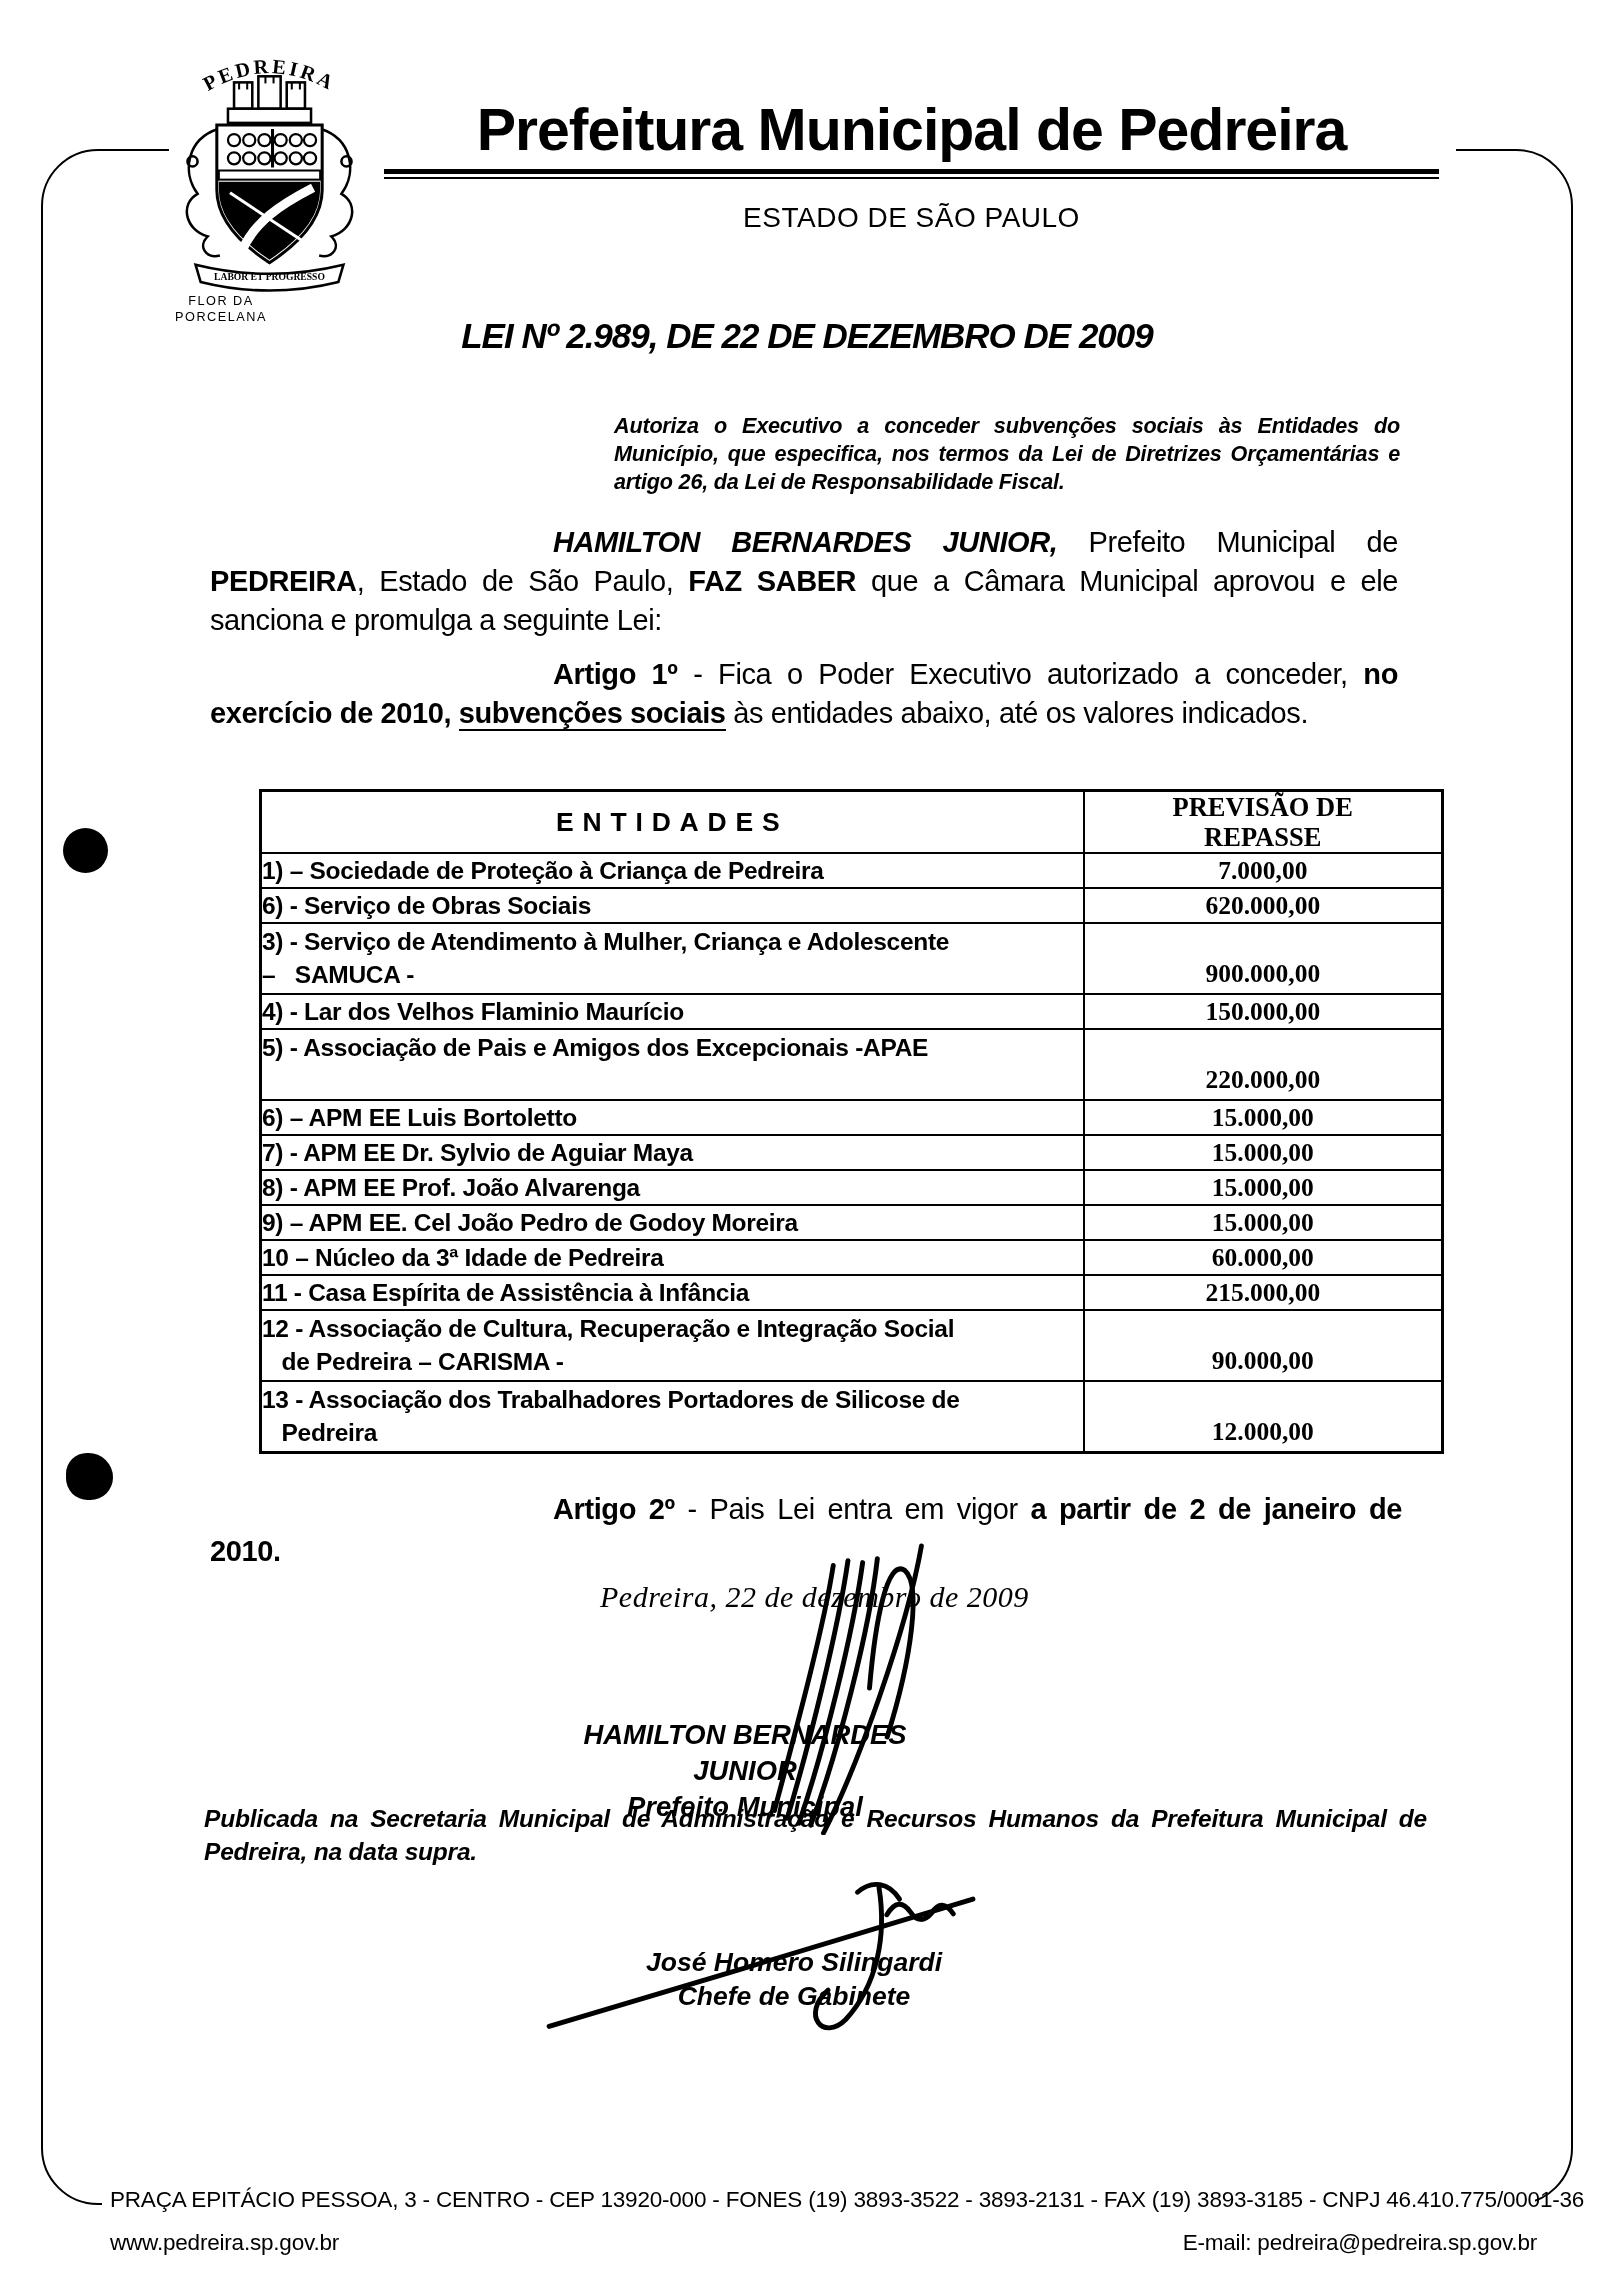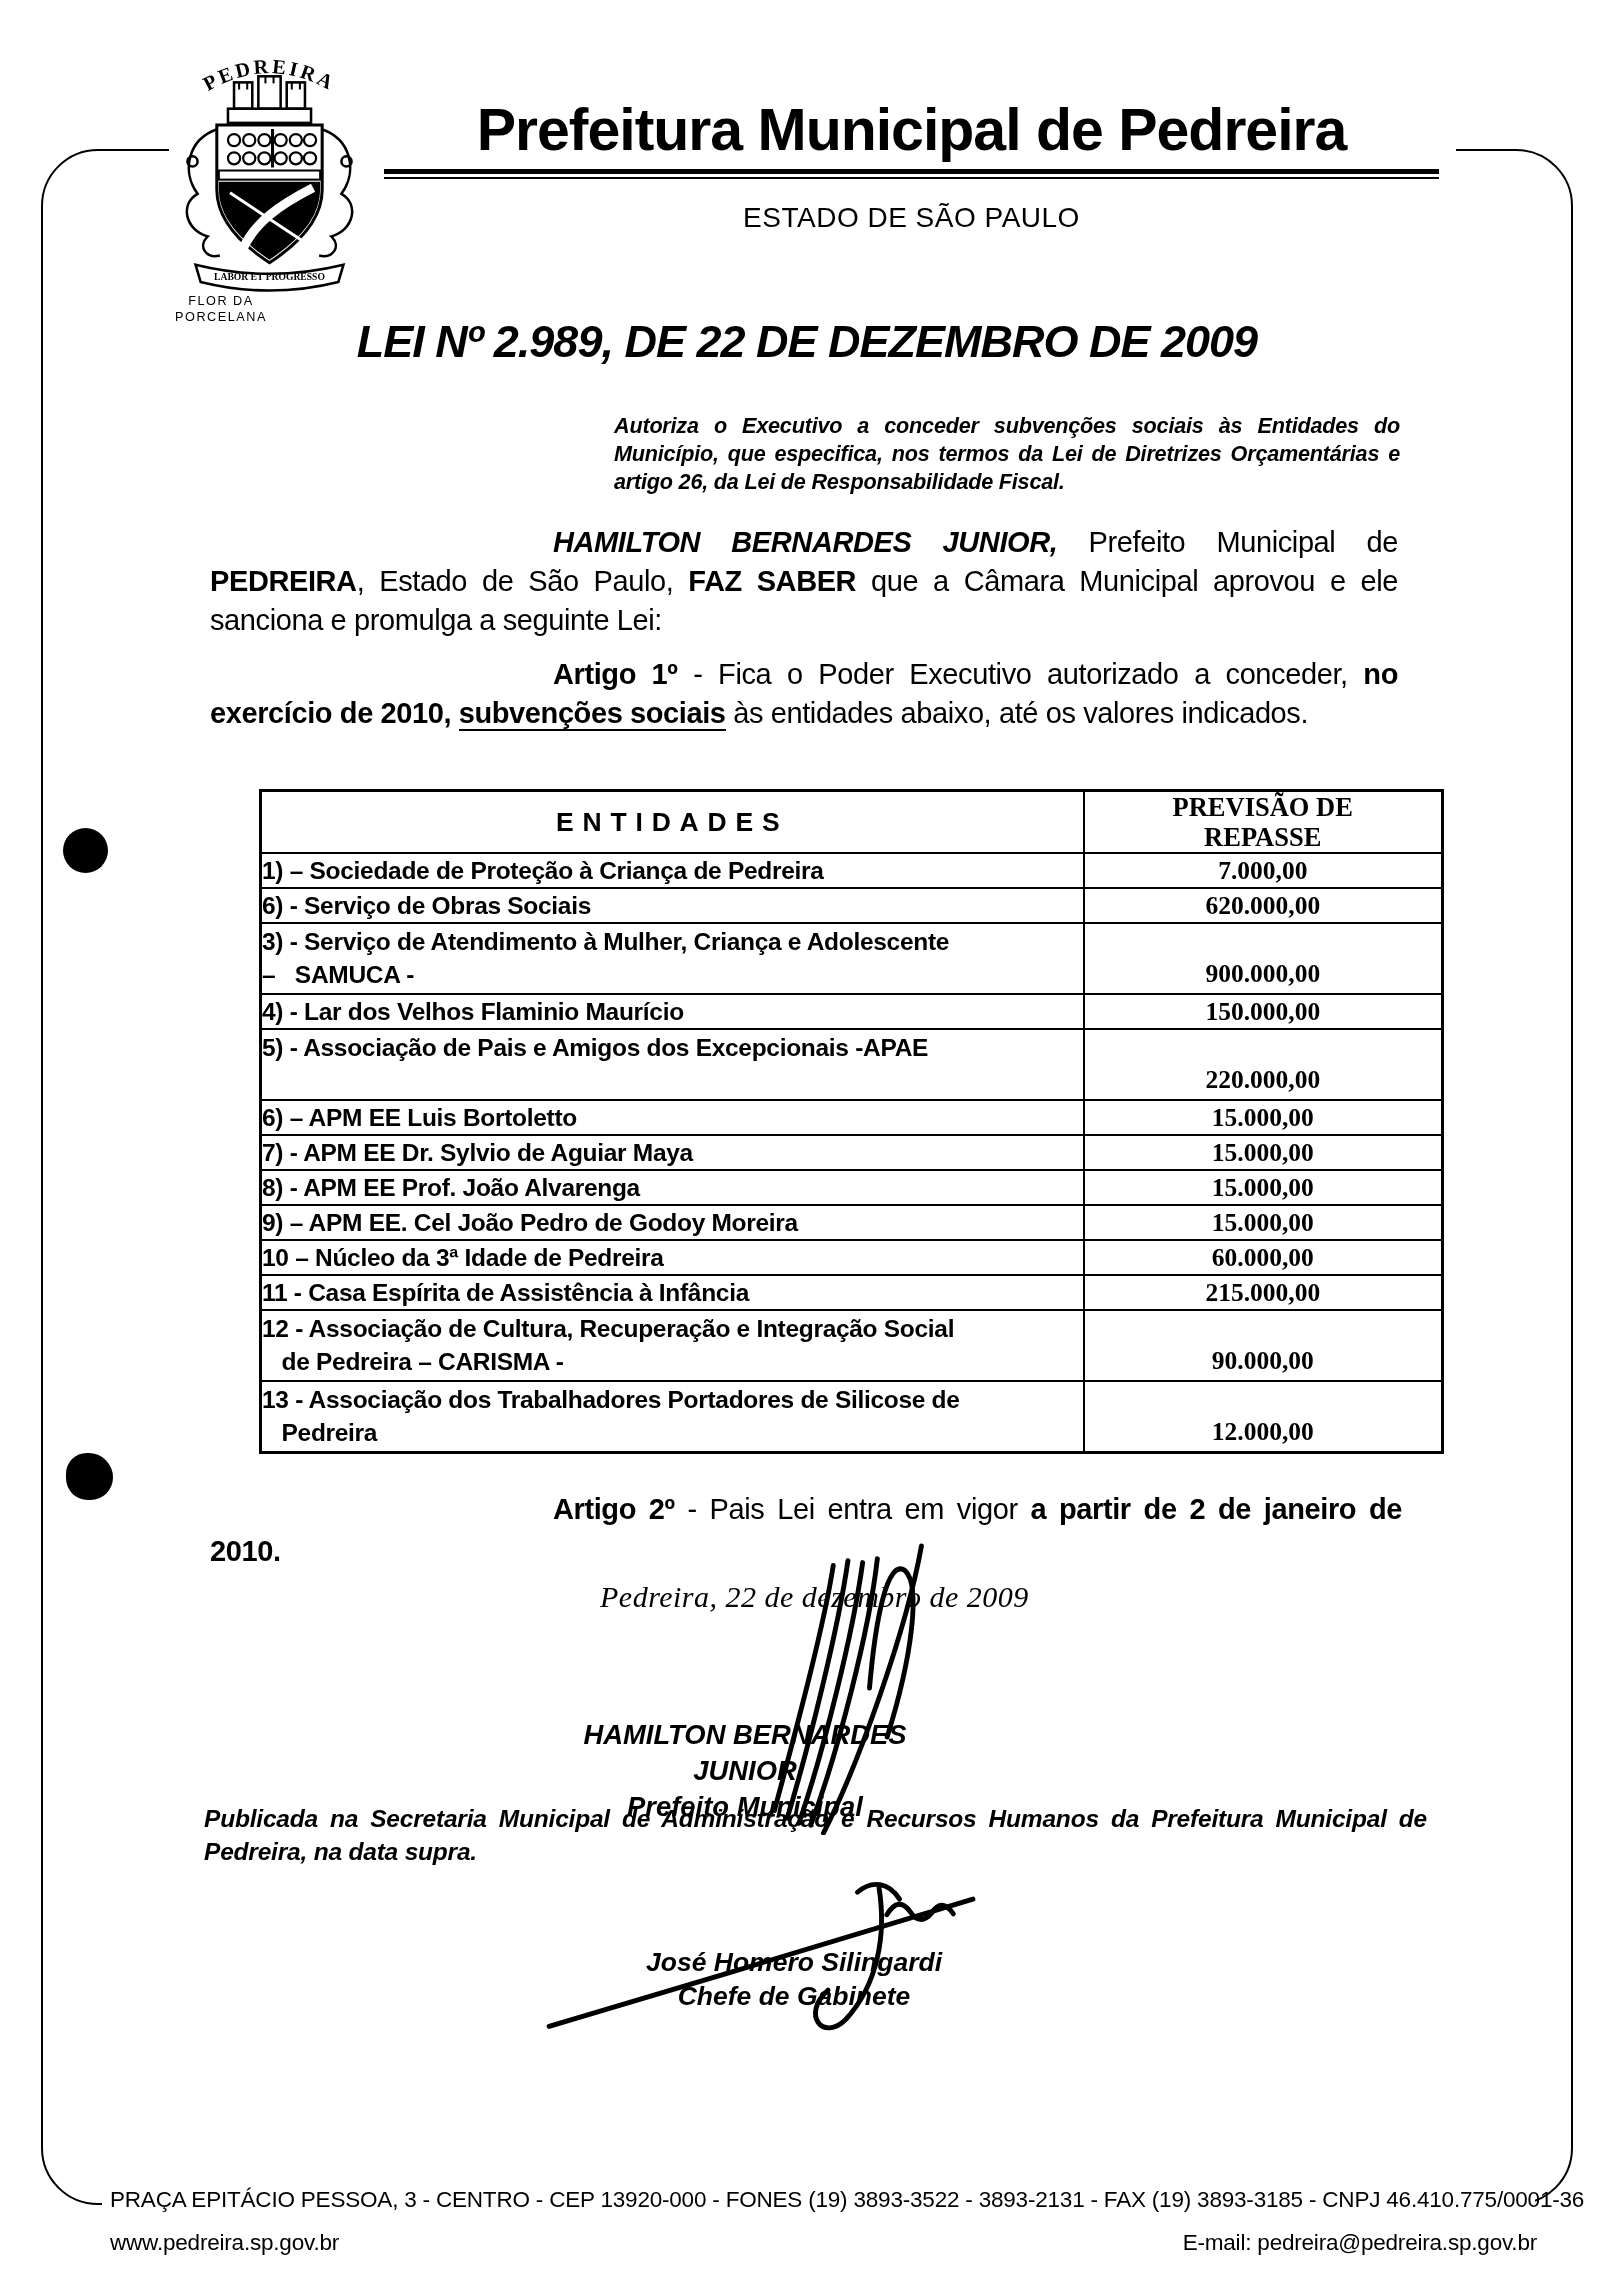--- a/index.html
+++ b/index.html
@@ -15,21 +15,21 @@
   .mask-top{left:169px;top:141px;width:1287px;height:15.7px;}
   .mask-bottom{left:102px;top:2197px;width:1433px;height:17.6px;}
   
   .crest{left:153px;top:47px;width:233px;height:245px;}
   .flor{left:135px;top:294px;width:172px;text-align:center;font-size:12.7px;letter-spacing:1.5px;line-height:15.7px;white-space:pre-line;}
   .title{left:382px;top:96px;width:1059px;text-align:center;font-size:59px;font-weight:bold;letter-spacing:-1px;white-space:nowrap;}
   .ul1{left:384px;top:169px;width:1055px;height:4.9px;background:#000;}
   .ul2{left:384px;top:177px;width:1055px;height:2px;background:#000;}
   .subtitle{left:382px;top:202px;width:1059px;text-align:center;font-size:28px;letter-spacing:0.5px;}
   
-  .lawtitle{left:41px;top:316px;width:1532px;text-align:center;font-size:45px;font-weight:bold;font-style:italic;letter-spacing:-1px;white-space:nowrap;}
+  .lawtitle{left:41px;top:316px;width:1532px;text-align:center;font-size:35px;font-weight:bold;font-style:italic;letter-spacing:-1px;white-space:nowrap;}
   .ementa{left:614px;top:412px;width:786px;font-size:21.6px;font-weight:bold;font-style:italic;line-height:28px;text-align:justify;letter-spacing:-0.2px;}
   .pbody{font-size:29px;line-height:39px;text-align:justify;letter-spacing:-0.4px;}
   .p1{left:210px;top:523px;width:1188px;text-indent:343px;}
   .p2{left:210px;top:655px;width:1188px;text-indent:343px;}
   .p3{left:210px;top:1488px;width:1192px;text-indent:343px;line-height:42px;}
   .b{font-weight:bold;}
   .bi{font-weight:bold;font-style:italic;}
   .uu{font-weight:bold;border-bottom:2.9px solid #000;margin-top:36px;}
   
   .tbl{left:259px;top:789px;width:1182px;border-collapse:collapse;table-layout:fixed;}

